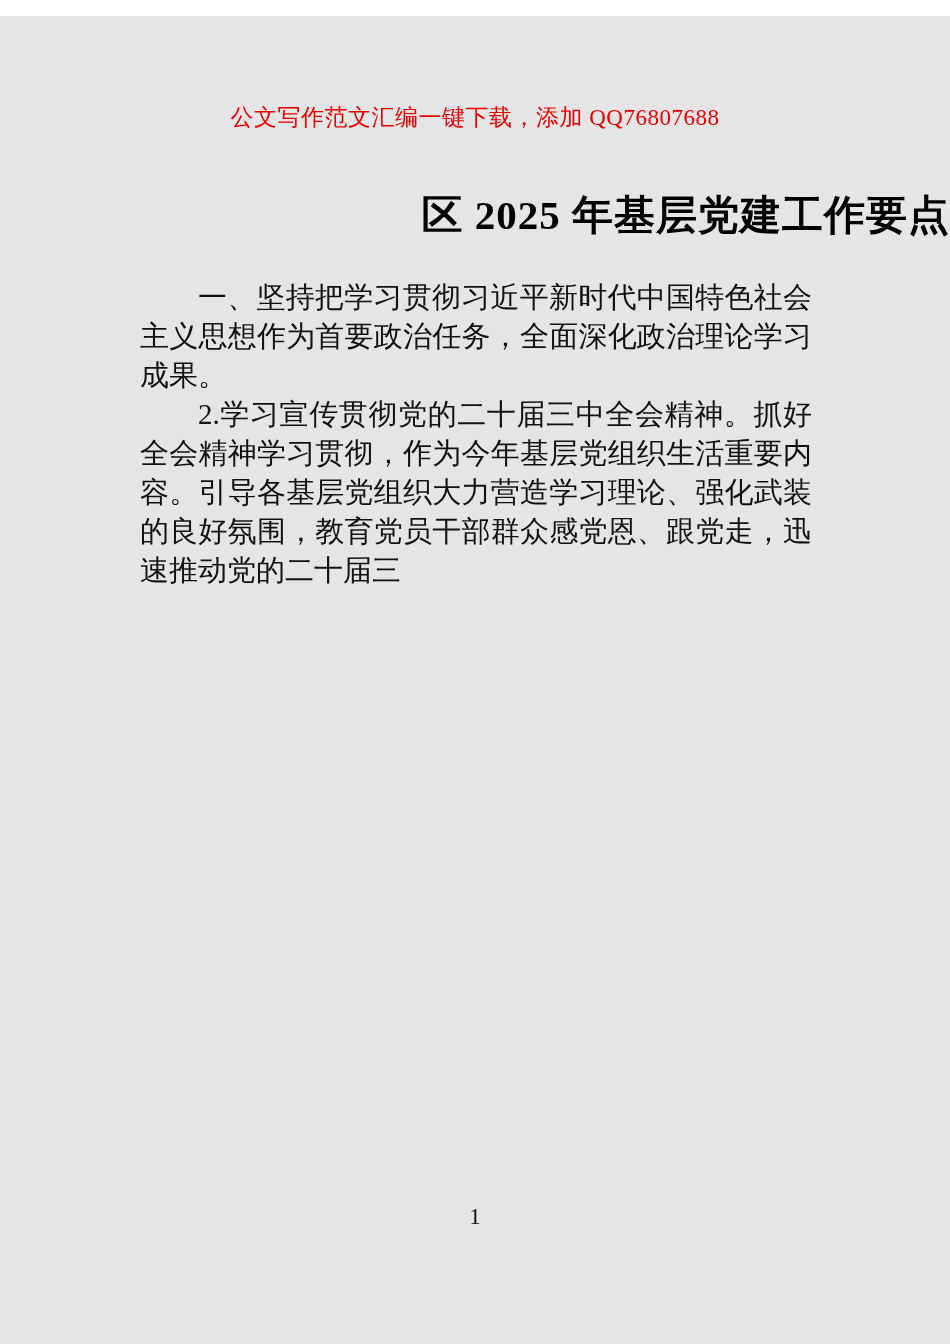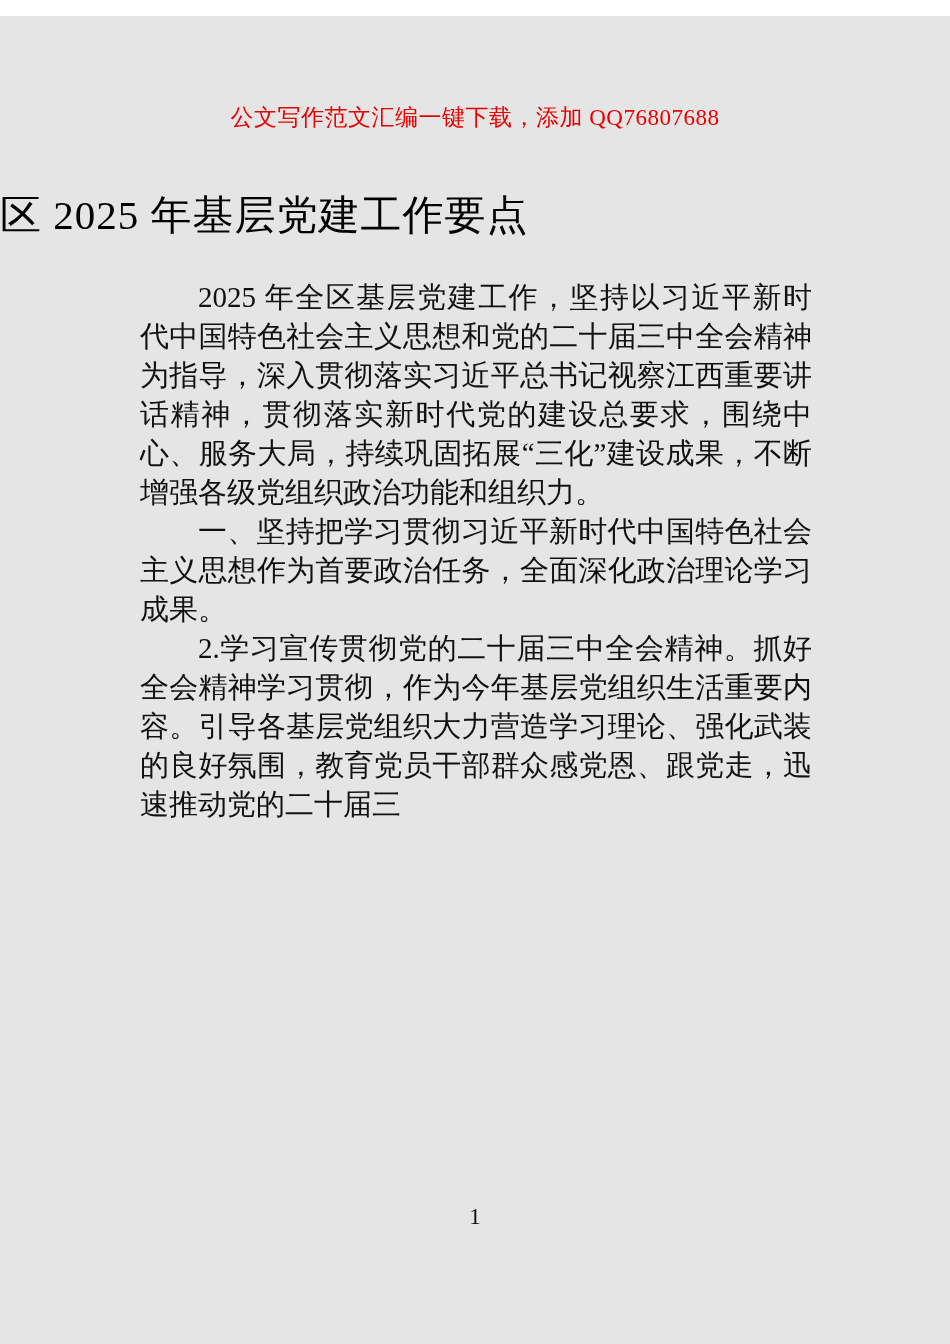--- a/index.html
+++ b/index.html
@@ -27,23 +27,23 @@
     color: #e80000;
     font-size: 23px;
     letter-spacing: 0.5px;
     font-family: "Liberation Serif", "DejaVu Serif", serif;
   }
   .title {
     position: absolute;
     top: 172px;
     left: 0;
     width: 100%;
-    text-align: left;
+    text-align: right;
     font-size: 41px;
-    font-weight: normal;
+    font-weight: bold;
     margin: 0;
     letter-spacing: 1px;
     color: #000000;
   }
   .body-text {
     position: absolute;
     top: 262px;
     left: 140px;
     width: 672px;
   }
@@ -70,20 +70,19 @@
 </head>
 <body>
 
 <div class="page">
 
   <div class="promo">公文写作范文汇编一键下载，添加 QQ76807688</div>
 
   <h1 class="title">区 2025 年基层党建工作要点</h1>
 
   <div class="body-text">
-    <p>2025 年全区基层党建工作，坚持以习近平新时代中国特色社会主义思想和党的二十届三中全会精神为指导，深入贯彻落实习近平总书记视察江西重要讲话精神，贯彻落实新时代党的建设总要求，围绕中心、服务大局，持续巩固拓展“三化”建设成果，不断增强各级党组织政治功能和组织力。</p>
     <p>一、坚持把学习贯彻习近平新时代中国特色社会主义思想作为首要政治任务，全面深化政治理论学习成果。</p>
     <p>2.学习宣传贯彻党的二十届三中全会精神。抓好全会精神学习贯彻，作为今年基层党组织生活重要内容。引导各基层党组织大力营造学习理论、强化武装的良好氛围，教育党员干部群众感党恩、跟党走，迅速推动党的二十届三</p>
   </div>
 
   <div class="page-number">1</div>
 
 </div>
 
 </body></html>

